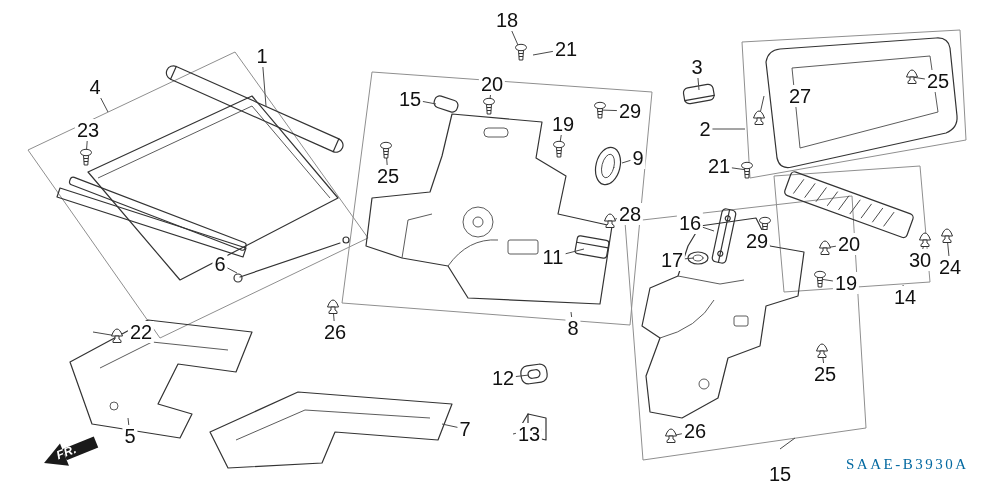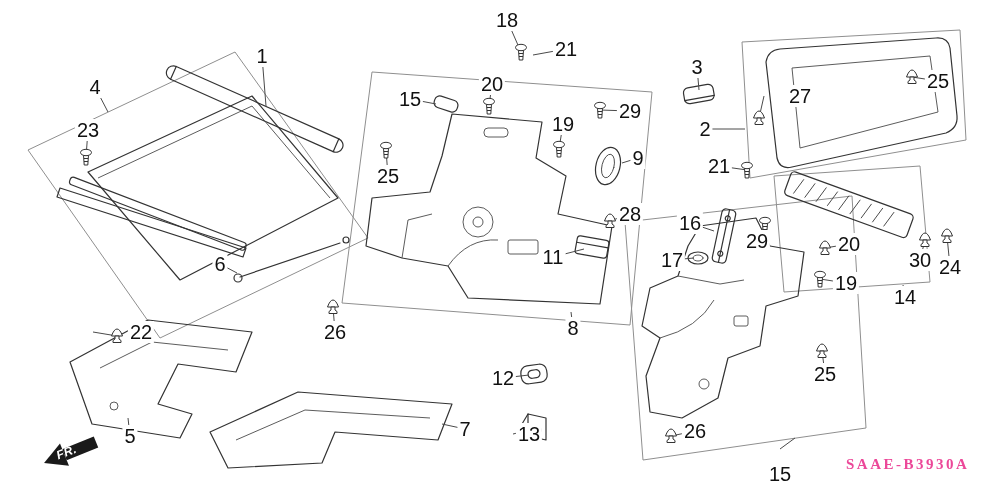--- a/index.html
+++ b/index.html
@@ -11,21 +11,21 @@
   .box{stroke:#8f8f8f;stroke-width:1;fill:none}
   .part{stroke:#333;stroke-width:1.2;fill:none;stroke-linejoin:round;stroke-linecap:round}
   .detail{stroke:#4a4a4a;stroke-width:0.9;fill:none}
   #leader-svg line{stroke:#4a4a4a;stroke-width:1}
   .callout{position:absolute;transform:translate(-50%,-50%);font-size:20px;line-height:1.1;
            color:#111;background:#fff;padding:0 2px;white-space:nowrap}
   .fr{position:absolute;left:12px;top:436px;width:95px;height:58px}
   .fr-text{position:absolute;left:44px;top:9px;color:#fff;font-weight:bold;font-style:italic;
            font-size:12px;letter-spacing:.5px;transform:rotate(-21deg)}
   .code{position:absolute;left:846px;top:456px;font-family:"Liberation Serif",serif;
-        font-size:15px;font-weight:700;letter-spacing:2.5px;color:#ec4899}
+        font-size:15px;font-weight:400;letter-spacing:2.5px;color:#0369a1}
 </style>
 </head>
 <body>
 
 <div class="stage">
 
   <svg class="layer" id="art-svg" viewBox="0 0 1000 499">
     <defs>
       <g id="sym-screw" fill="#fff" stroke="#333" stroke-width="1">
         <path d="M-2.5,-2 L-1.8,8 L1.8,8 L2.5,-2 Z"></path>

